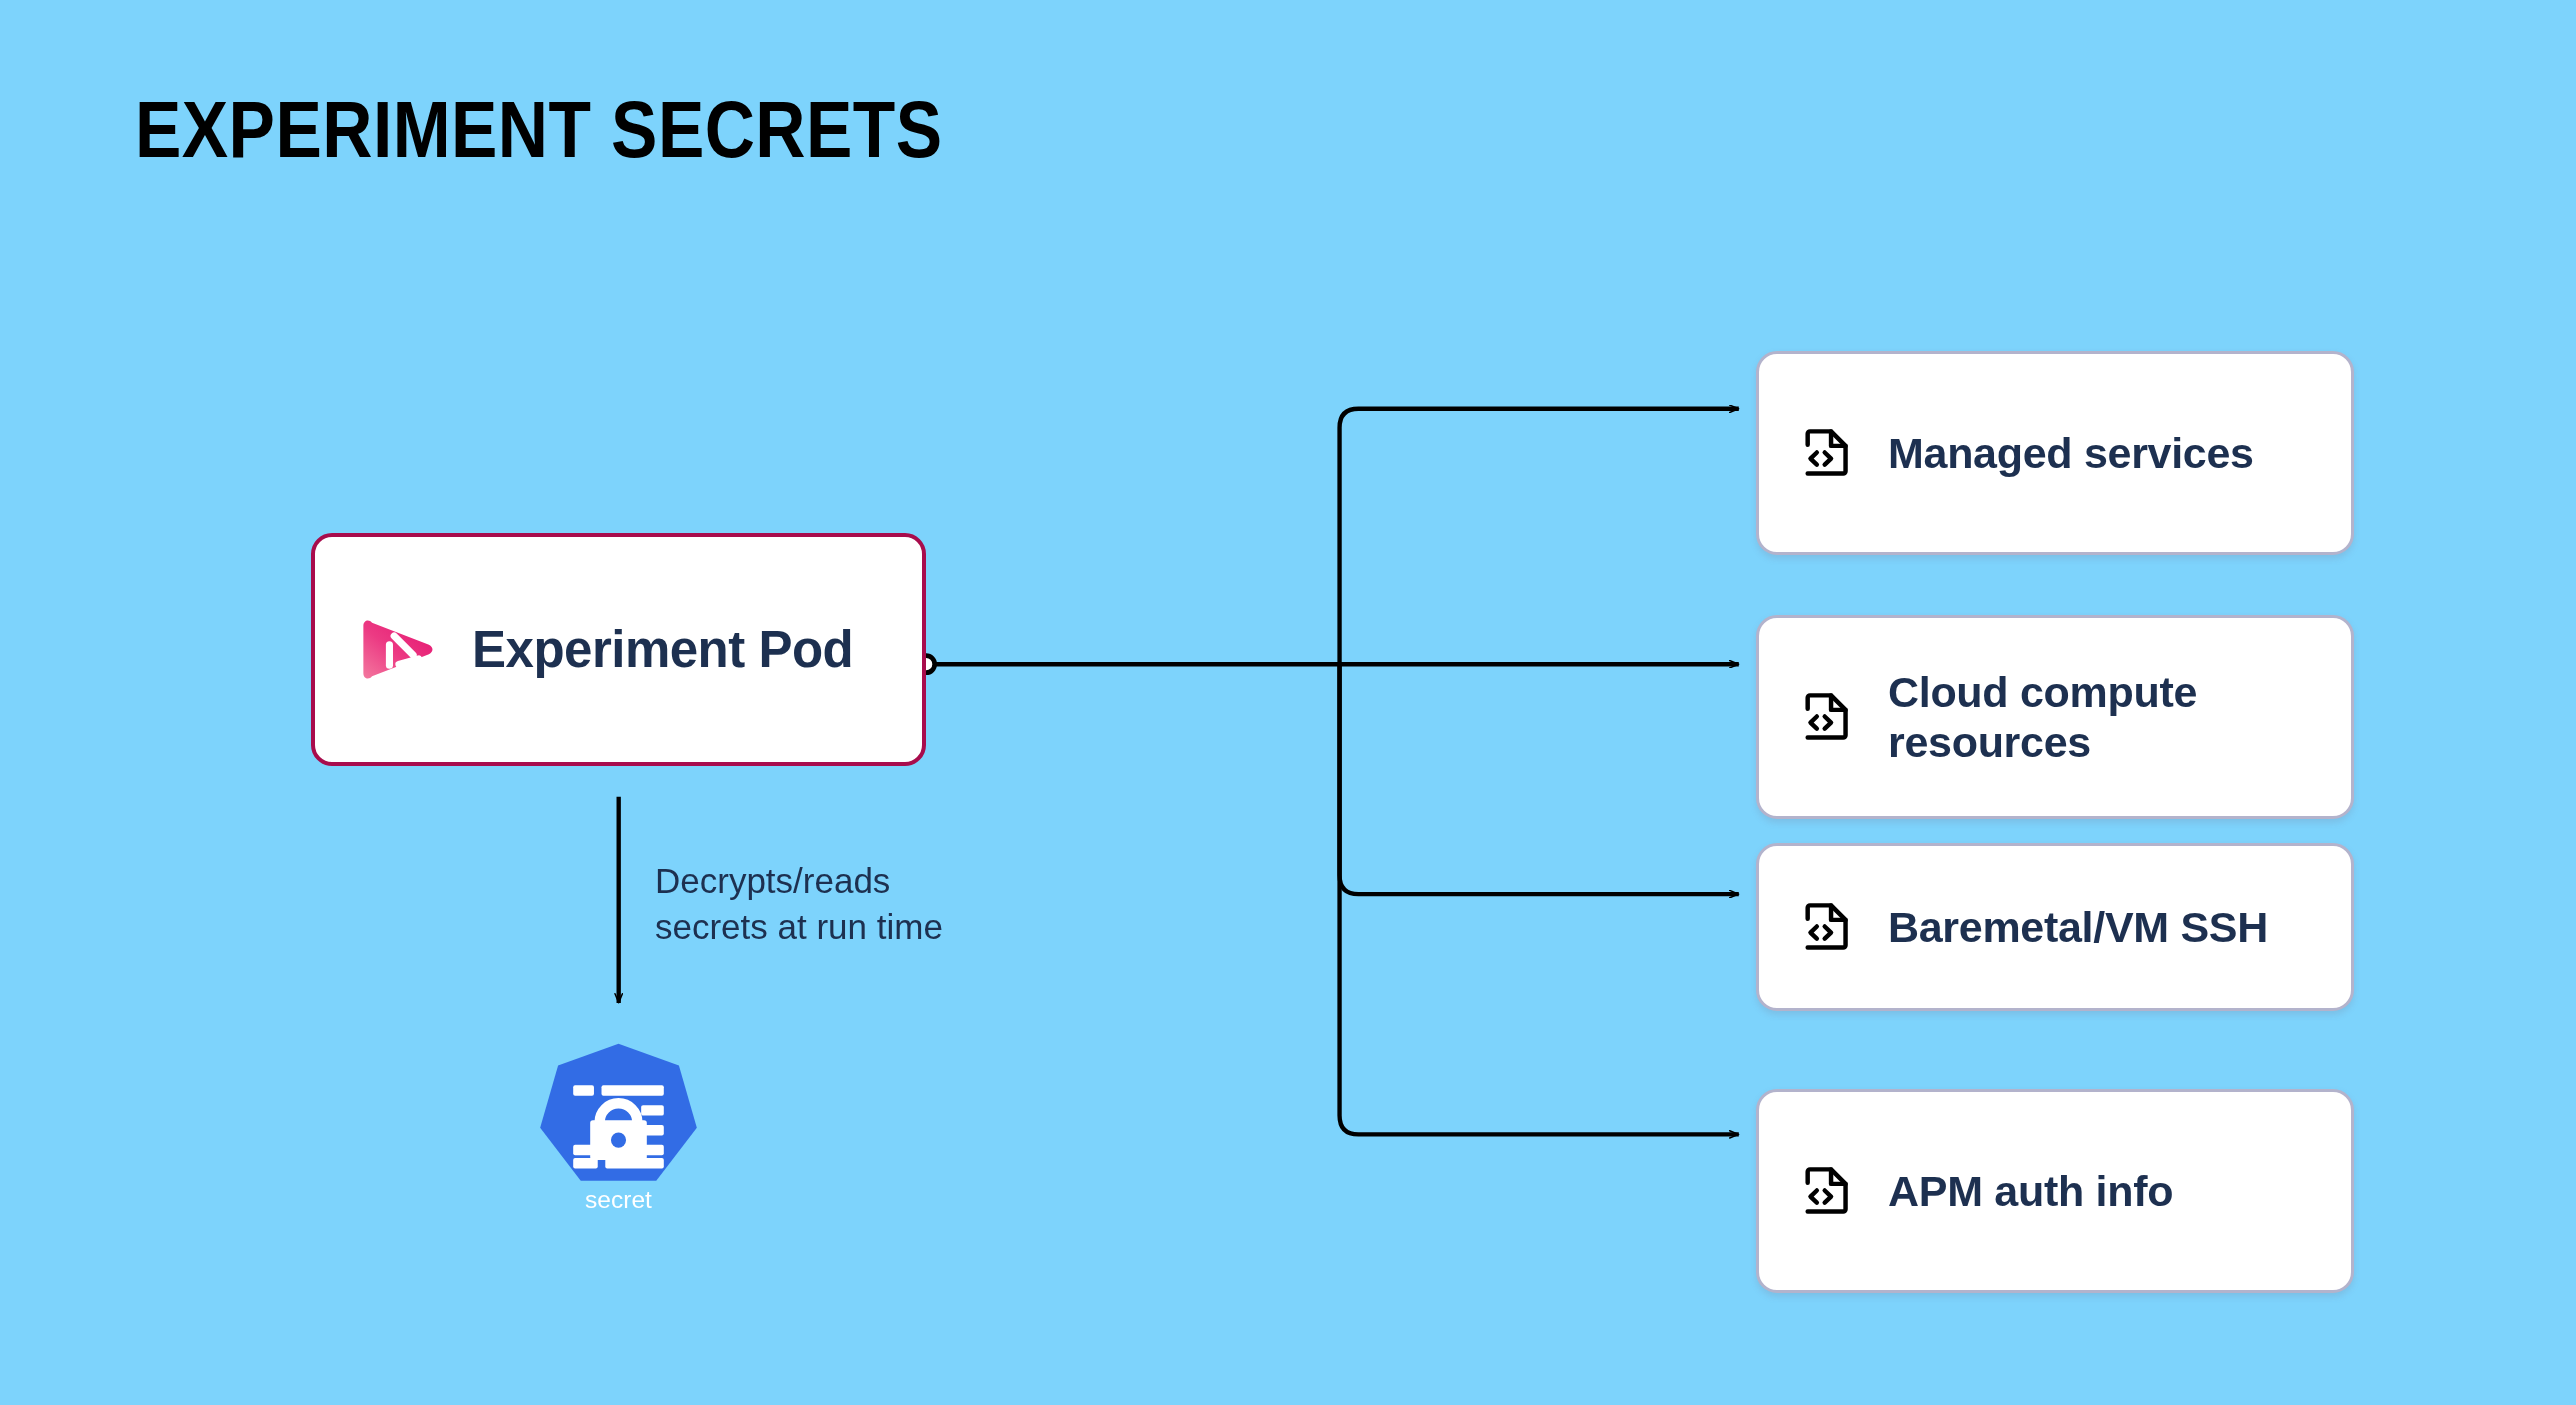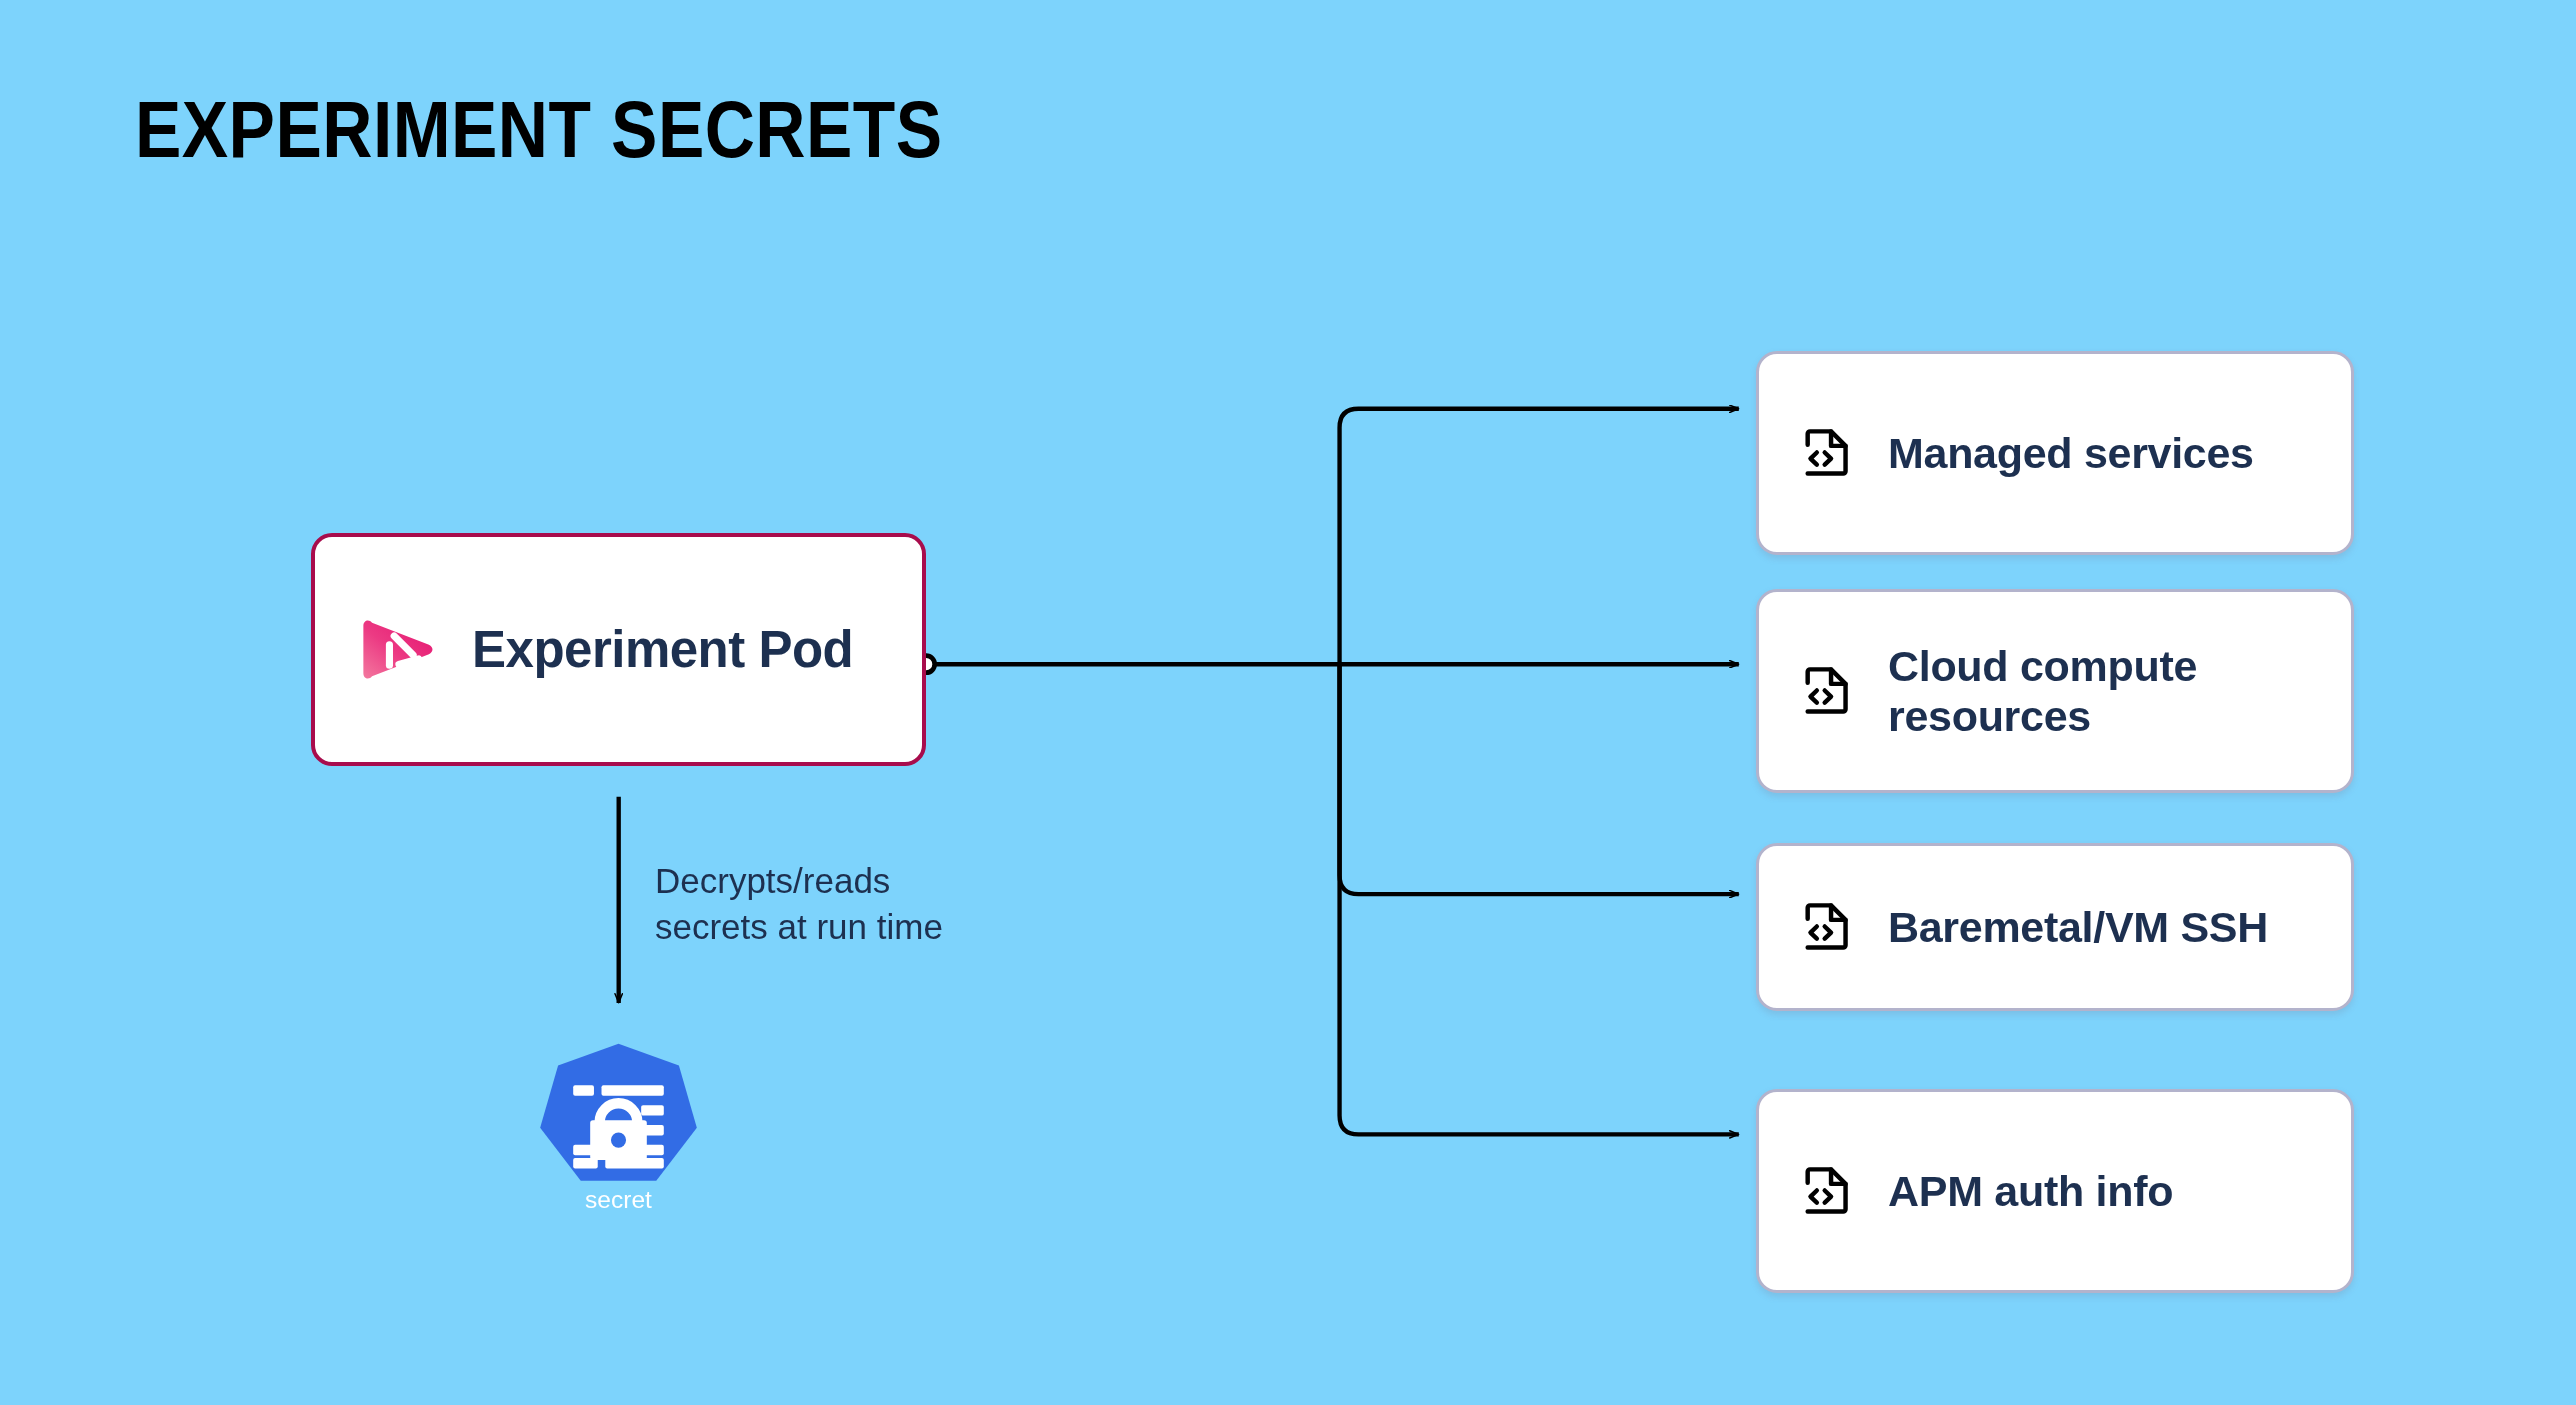--- a/index.html
+++ b/index.html
@@ -119,21 +119,21 @@
   .res-label {
     margin-left: 30px;
     font-size: 43px;
     font-weight: 700;
     line-height: 1.17;
     color: #1D3050;
     letter-spacing: -0.3px;
   }
 
   #card-0 { top: 308px;  height: 204px; }
-  #card-1 { top: 546px;  height: 204px; }
+  #card-1 { top: 572px;  height: 204px; }
   #card-2 { top: 800px;  height: 168px; }
   #card-3 { top: 1046px; height: 204px; }
 </style>
 </head>
 <body>
 
 <div id="canvas">
 
   <div id="page-title">EXPERIMENT SECRETS</div>
 

